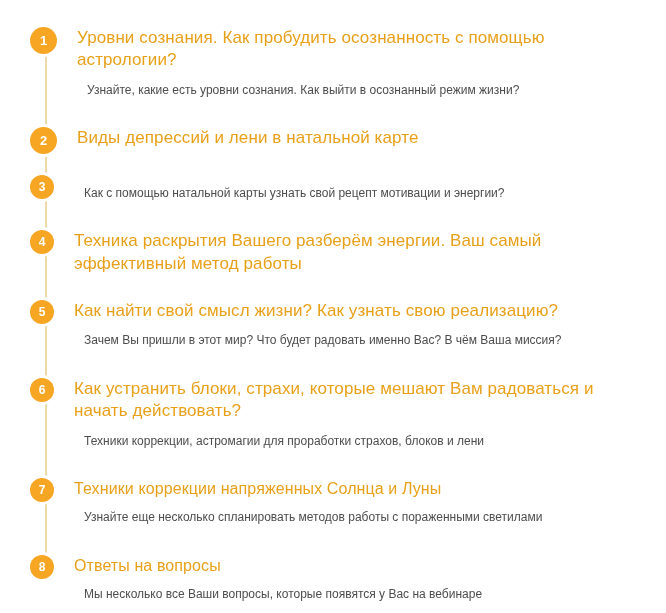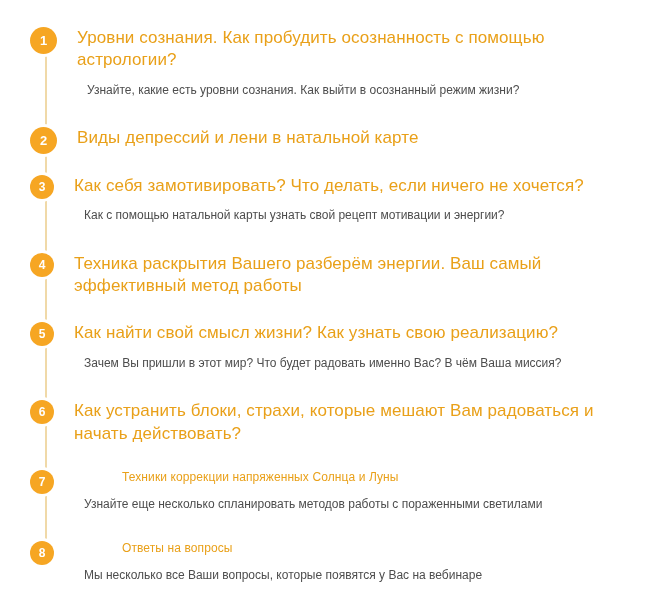--- a/index.html
+++ b/index.html
@@ -67,22 +67,21 @@
   .title {
     color: #e8a117;
     color: #e9a019;
     font-size: 17px;
     font-weight: normal;
     line-height: 1.32;
     margin: 0 0 7px 0;
     letter-spacing: 0.1px;
   }
   .title.small {
-    font-size: 12px;
-    margin-left: 48px;
+    font-size: 16px;
   }
   .desc {
     color: #4d4d4d;
     font-size: 12px;
     line-height: 1.45;
     margin: 10px;
     max-width: 560px;
   }
 </style>
 </head>
@@ -102,21 +101,20 @@
   <div class="item">
     <div class="badge">2</div>
     <div class="body">
       <h3 class="title">Виды депрессий и лени в натальной карте</h3>
     </div>
   </div>
 
   <div class="item">
     <div class="badge small">3</div>
     <div class="body">
-      <h3 class="title">Как себя замотивировать? Что делать, если ничего не хочется?</h3>
       <p class="desc">Как с помощью натальной карты узнать свой рецепт мотивации и энергии?</p>
     </div>
   </div>
 
   <div class="item">
     <div class="badge small">4</div>
     <div class="body">
       <h3 class="title">Техника раскрытия Вашего разберём энергии. Ваш самый эффективный метод работы</h3>
     </div>
   </div>
@@ -126,20 +124,21 @@
     <div class="body">
       <h3 class="title">Как найти свой смысл жизни? Как узнать свою реализацию?</h3>
       <p class="desc">Зачем Вы пришли в этот мир? Что будет радовать именно Вас? В чём Ваша миссия?</p>
     </div>
   </div>
 
   <div class="item">
     <div class="badge small">6</div>
     <div class="body">
       <h3 class="title">Как устранить блоки, страхи, которые мешают Вам радоваться и начать действовать?</h3>
+      <p class="desc">Техники коррекции, астромагии для проработки страхов, блоков и лени</p>
     </div>
   </div>
 
   <div class="item">
     <div class="badge small">7</div>
     <div class="body">
       <h3 class="title small">Техники коррекции напряженных Солнца и Луны</h3>
       <p class="desc">Узнайте еще несколько спланировать методов работы с пораженными светилами</p>
     </div>
   </div>

